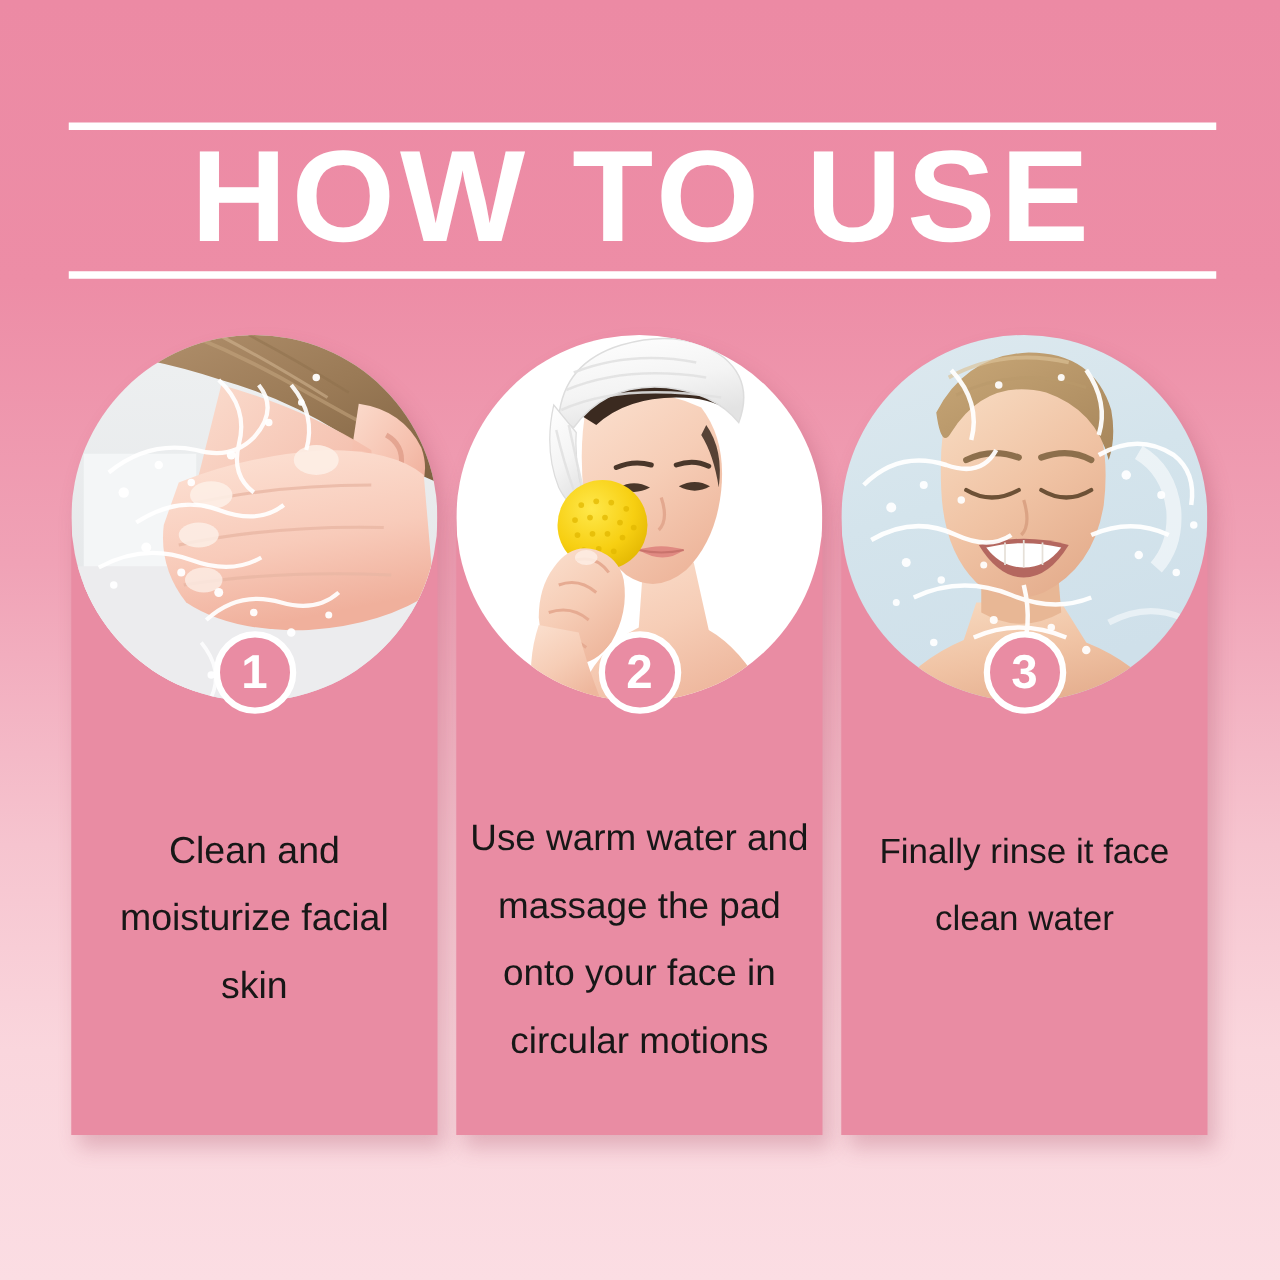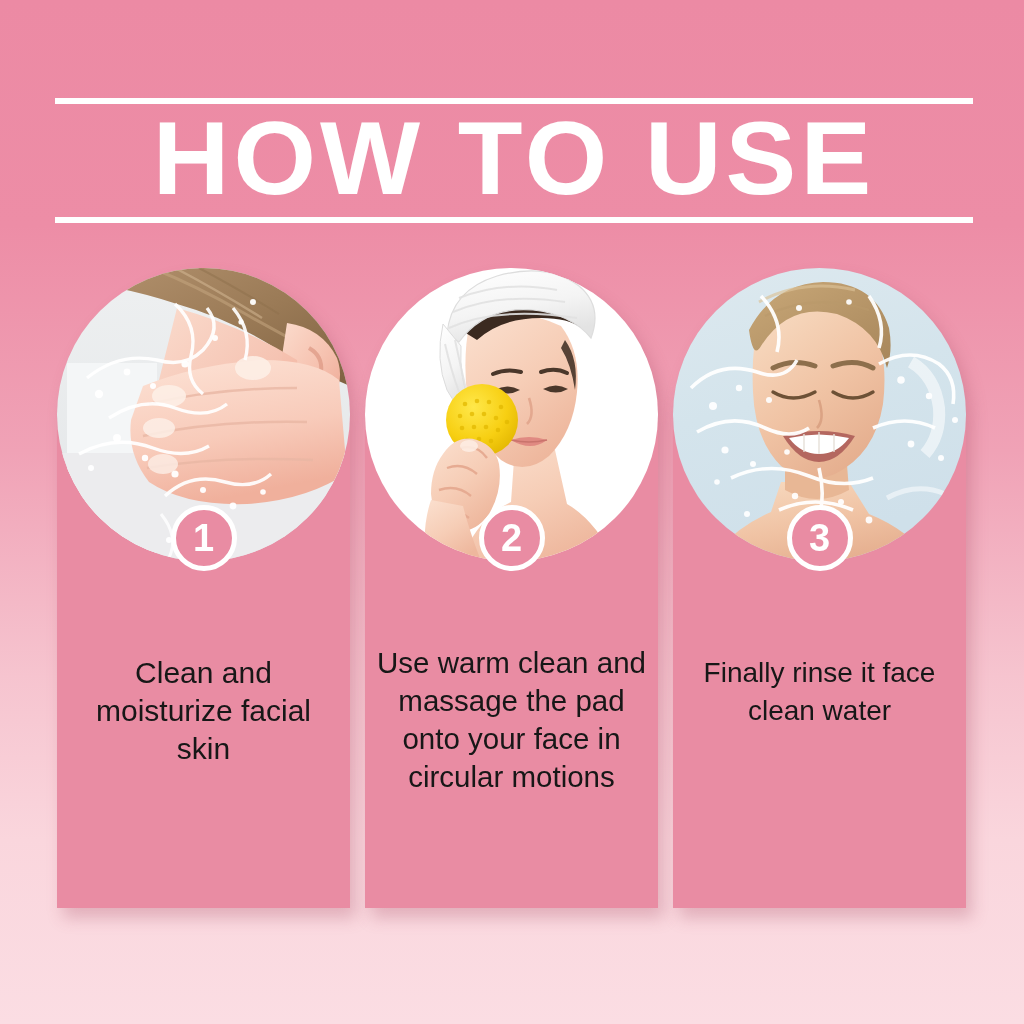--- a/index.html
+++ b/index.html
@@ -119,21 +119,21 @@
 
   
   .caption {
     position: absolute;
     left: 14px;
     width: 265px;
     top: 382px;
     text-align: center;
     color: #171717;
     font-size: 29.5px;
-    line-height: 38px;
+    line-height: 54px;
     font-weight: normal;
     font-family: "Liberation Sans", "DejaVu Sans", sans-serif;
   }
   .caption-1 { top: 386px; font-size: 30px; }
   .caption-2 { top: 376px; font-size: 29.5px; left: 5px; width: 283px; }
   .caption-3 { top: 386px; font-size: 28px; left: 5px; width: 283px; }
 </style>
 </head>
 <body>
 
@@ -305,21 +305,21 @@
           <path d="M74 222 Q92 216 106 228" stroke="#e6ab92" stroke-width="2.4" fill="none"></path>
           <path d="M76 244 Q92 240 104 250" stroke="#e6ab92" stroke-width="2.4" fill="none"></path>
           <ellipse cx="104" cy="178" rx="9" ry="6" fill="#fdece2" opacity="0.9"></ellipse>
 
           <path d="M66 232 Q56 262 62 293 L116 293 Q104 262 98 238 Z" fill="url(#g2skin)"></path>
         </svg>
       </div>
       <div class="badge">
         <span class="badge-num">2</span>
       </div>
-      <div class="caption caption-2">Use warm clean and massage the pad onto your face in circular motions</div>
+      <div class="caption caption-2">Use warm water and massage the pad onto your face in circular motions</div>
     </div>
 
     <div class="card card-3">
       <div class="photo">
         <svg viewBox="0 0 293 293" xmlns="http://www.w3.org/2000/svg">
           <defs>
             <linearGradient id="g3bg" x1="0" y1="0" x2="0.3" y2="1">
               <stop offset="0" stop-color="#dde9ef"></stop>
               <stop offset="0.5" stop-color="#d4e4ec"></stop>
               <stop offset="1" stop-color="#cfe0ea"></stop>

